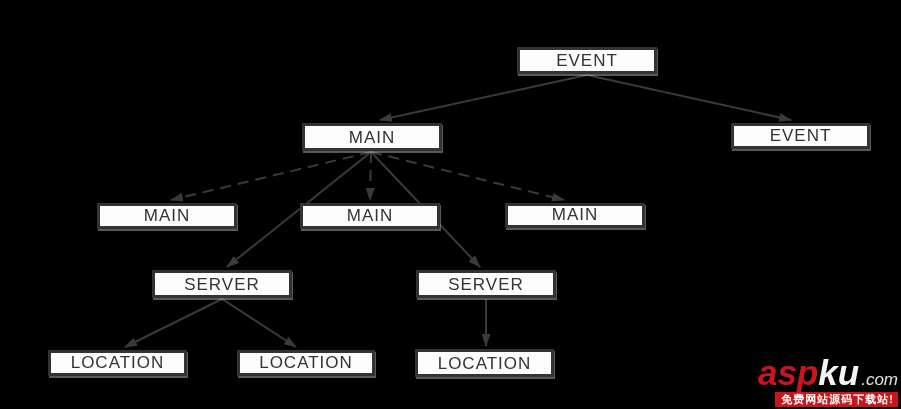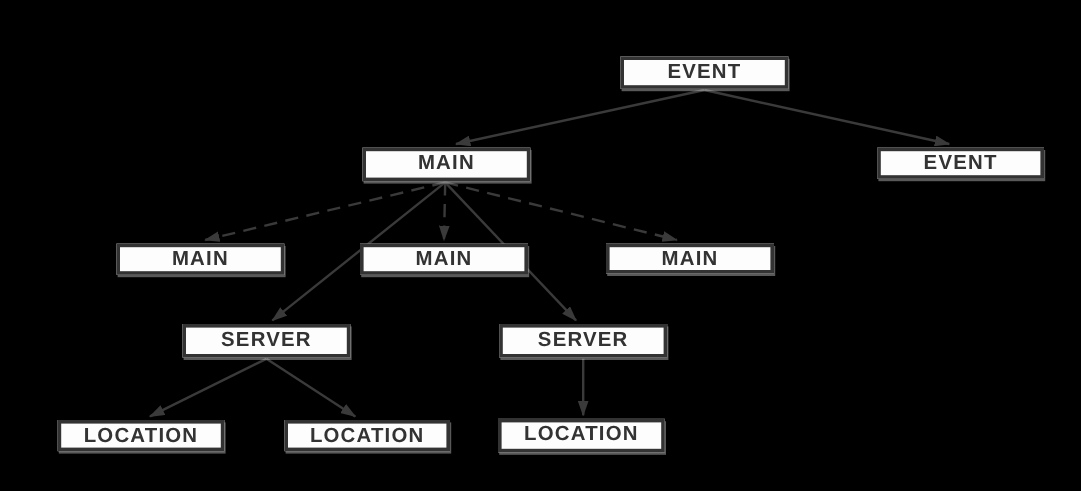--- a/index.html
+++ b/index.html
@@ -16,24 +16,24 @@
     left: 0; top: 0;
     width: 901px; height: 409px;
   }
   .node {
     position: absolute;
     box-sizing: border-box;
     background: var(--box-fill, #fdfdfd);
     border: 3px solid var(--box-border, #333);
     box-shadow: 1px 2px 0 rgba(255,255,255,0.35);
     display: flex;
-    align-items: flex-start;
+    align-items: flex-end;
     justify-content: center;
     color: var(--label-color, #333);
-    font-weight: 700;
+    font-weight: 400;
     font-size: 17px;
     letter-spacing: 1px;
     font-family: "Liberation Sans", sans-serif;
   }
   .watermark {
     position: absolute;
     right: 3px;
     bottom: 2px;
     text-align: right;
     line-height: 1;
@@ -111,14 +111,20 @@
       </div>
       <div class="node" style="left: 237px; top: 350px; width: 138px; height: 26px;">
         <span>LOCATION</span>
       </div>
       <div class="node" style="left: 415px; top: 349px; width: 139px; height: 28px;">
         <span>LOCATION</span>
       </div>
     </div>
 
   <div class="watermark">
+    <div class="brand">
+      <span class="brand-asp">asp</span>
+      <span class="brand-ku">ku</span>
+      <span class="brand-tld">.com</span>
+    </div>
+    <div class="tagline">免费网站源码下载站!</div>
   </div>
 </div>
 
 </body></html>

